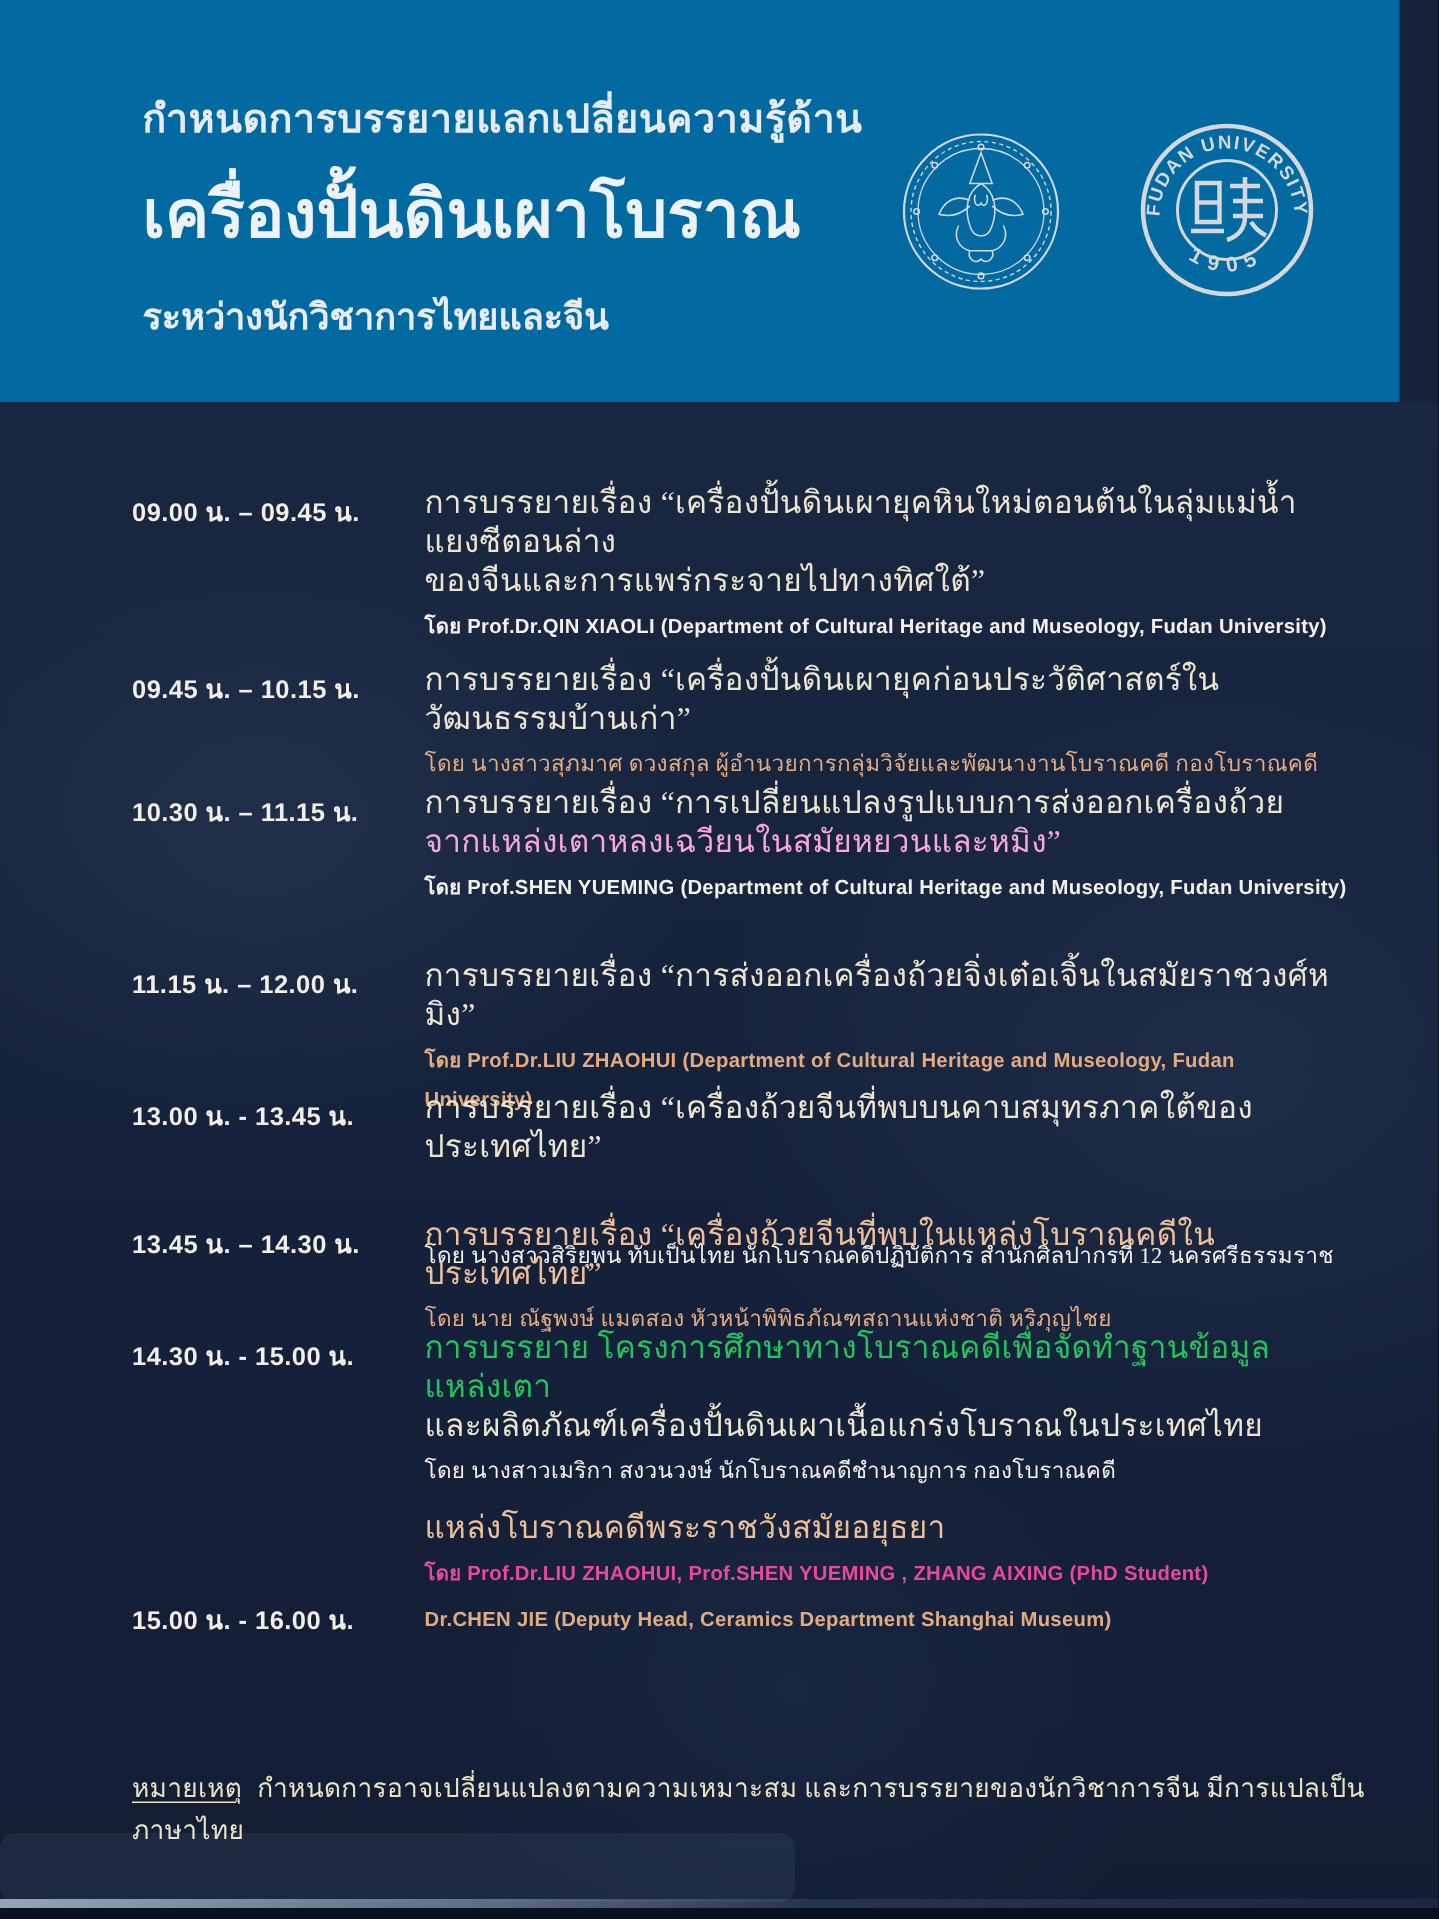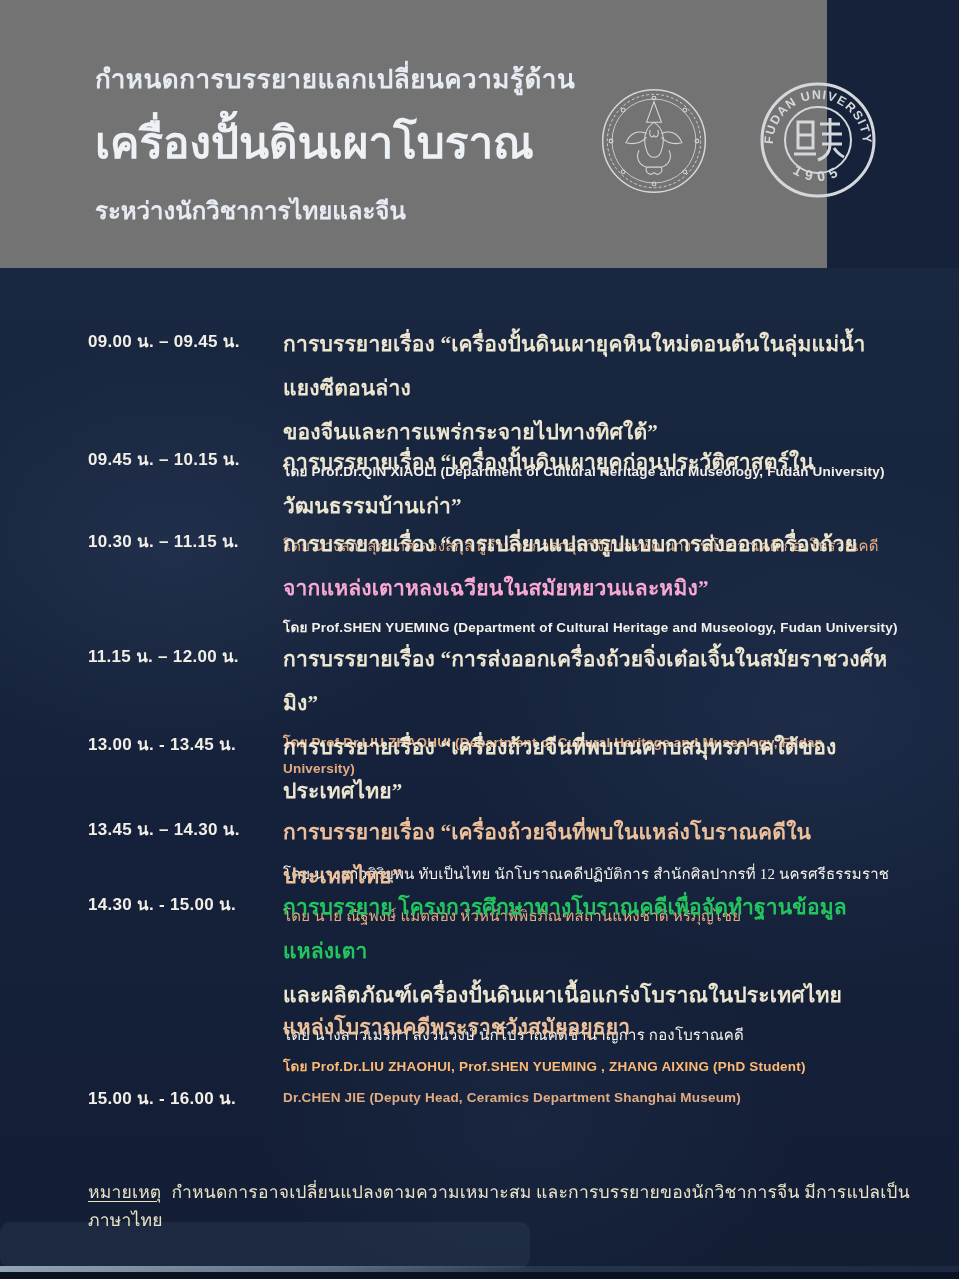--- a/index.html
+++ b/index.html
@@ -4,22 +4,22 @@
 <style>
   * { margin:0; padding:0; box-sizing:border-box; }
   html,body { background:#000; }
   .poster{
     position:relative; width:959px; height:1279px; overflow:hidden;
     background:#16223a;
     font-family:"Liberation Serif","DejaVu Serif",serif;
   }
   
   .header{
-    position:absolute; left:0; top:0; width:827px; height:268px;
-    background:#737373; z-index:3;
+    position:absolute; left:0; top:0; width:933px; height:268px;
+    background:#0369a1; z-index:3;
   }
   .header-titles{ position:absolute; left:95px; top:58px; }
   .h-line1{ font-size:26px; font-weight:bold; color:#e7ebf3; letter-spacing:.5px; }
   .h-line2{ font-size:44px; font-weight:bold; color:#eef1f6; margin-top:8px; }
   .h-line3{ font-size:24px; font-weight:bold; color:#e7ebf3; margin-top:14px; }
   .logo{ position:absolute; }
   .logo-ganesha{ left:598px; top:85px; width:112px; height:112px; }
   .logo-fudan{ left:758px; top:80px; width:120px; height:120px; }
   
   .body-bg{
@@ -44,21 +44,21 @@
   }
   
   .row{ position:absolute; left:88px; width:810px; display:flex; z-index:5; }
   .time{
     width:195px; flex:0 0 195px;
     font-family:"Liberation Sans","DejaVu Sans",sans-serif;
     font-weight:bold; font-size:17px; color:#f2efe6; padding-top:5px;
     letter-spacing:.3px;
   }
   .content{ flex:1; }
-  .title-line{ font-size:21px; font-weight:bold; line-height:44px; letter-spacing:.2px; }
+  .title-line{ font-size:21px; font-weight:normal; line-height:26px; letter-spacing:.2px; }
   .speaker-line{
     font-size:15px; line-height:26px; margin-top:5px; letter-spacing:.2px;
   }
   .speaker-line.en{
     font-family:"Liberation Sans","DejaVu Sans",sans-serif;
     font-weight:bold; font-size:13.5px;
   }
   .r1{ top:322px; } .r2{ top:440px; } .r3{ top:522px; } .r4{ top:637px; }
   .r5{ top:725px; } .r6{ top:810px; } .r7{ top:885px; } .r8{ top:1005px;align-items:flex-end; }
   
@@ -193,21 +193,21 @@
       <div class="title-line" style="color: #22c55e;">การบรรยาย โครงการศึกษาทางโบราณคดีเพื่อจัดทำฐานข้อมูลแหล่งเตา</div>
       <div class="title-line" style="color: rgb(236, 229, 207);">และผลิตภัณฑ์เครื่องปั้นดินเผาเนื้อแกร่งโบราณในประเทศไทย</div>
       <div class="speaker-line" style="color: rgb(243, 241, 234);">โดย นางสาวเมริกา สงวนวงษ์ นักโบราณคดีชำนาญการ กองโบราณคดี</div>
     </div>
   </div>
 
   <div class="row r8">
     <div class="time">15.00 น. - 16.00 น.</div>
     <div class="content">
       <div class="title-line" style="color: rgb(238, 192, 154);">แหล่งโบราณคดีพระราชวังสมัยอยุธยา</div>
-      <div class="speaker-line en" style="color: #fdba74;">โดย Prof.Dr.LIU ZHAOHUI, Prof.SHEN YUEMING , ZHANG AIXING (PhD Student)</div>
+      <div class="speaker-line en" style="color: #ec4899;">โดย Prof.Dr.LIU ZHAOHUI, Prof.SHEN YUEMING , ZHANG AIXING (PhD Student)</div>
       <div class="speaker-line en" style="color: rgb(227, 171, 128);">Dr.CHEN JIE (Deputy Head, Ceramics Department Shanghai Museum)</div>
     </div>
   </div>
 
   <div class="note">
     <span class="note-label">หมายเหตุ</span><span class="note-text">กำหนดการอาจเปลี่ยนแปลงตามความเหมาะสม และการบรรยายของนักวิชาการจีน มีการแปลเป็นภาษาไทย</span>
   </div>
 
 </div>
 

